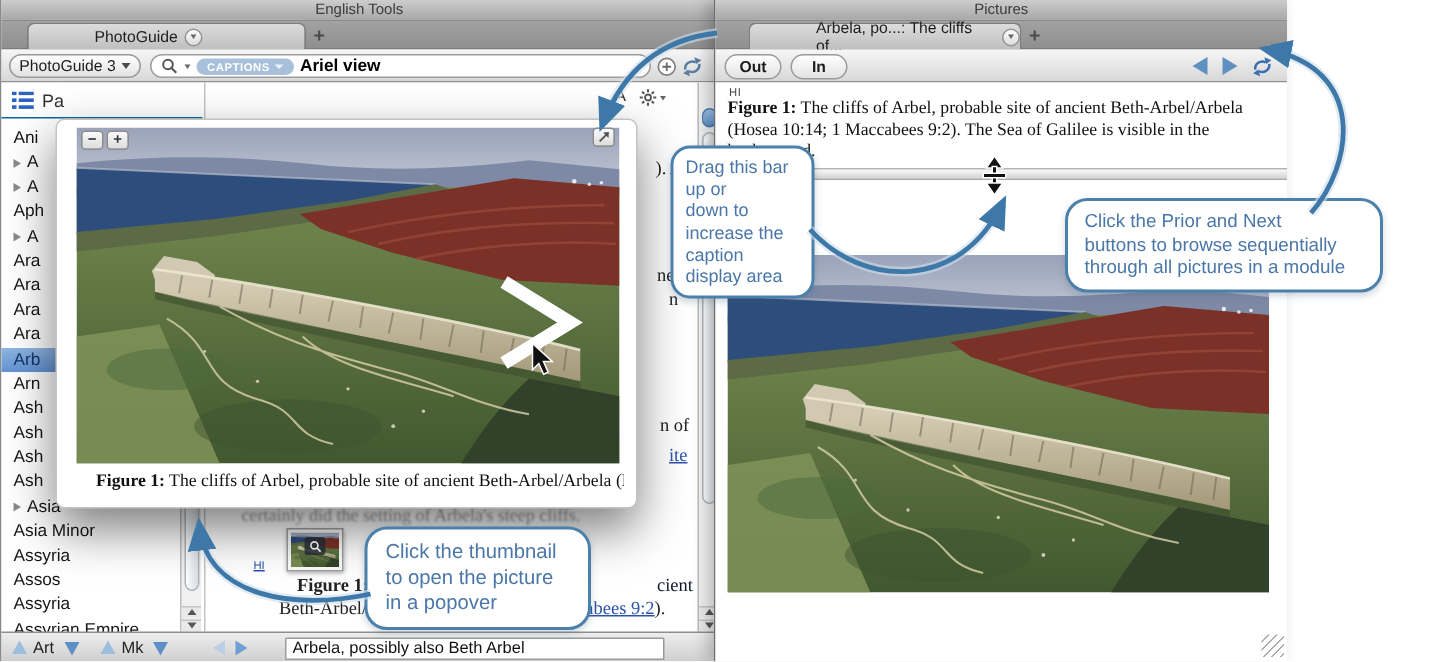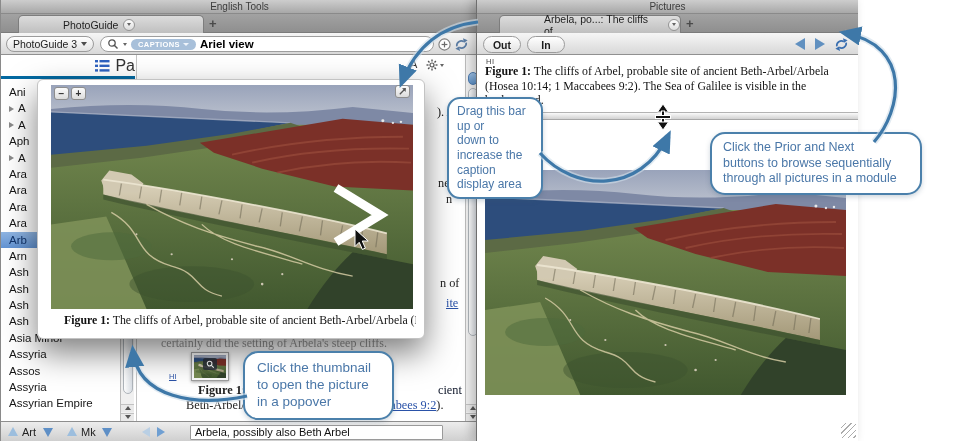--- a/index.html
+++ b/index.html
@@ -41,22 +41,22 @@
   .t-dn{border-left:5.5px solid transparent;border-right:5.5px solid transparent;border-top:9px solid #5e8fc6;}
   .t-l{border-top:5px solid transparent;border-bottom:5px solid transparent;border-right:8px solid #b9cfe4;}
   .t-r{border-top:5px solid transparent;border-bottom:5px solid transparent;border-left:8px solid #6f9fd2;}
   .t-l2{border-top:6px solid transparent;border-bottom:6px solid transparent;border-right:10px solid #6090c0;}
   .t-r2{border-top:6px solid transparent;border-bottom:6px solid transparent;border-left:10px solid #6090c0;}
   .sa{border-left:3.5px solid transparent;border-right:3.5px solid transparent;}
   .sa.up{border-bottom:4.5px solid #555;} .sa.dn{border-top:4.5px solid #555;}
 
   
   .content{position:absolute;left:0;top:55px;right:0;bottom:20px;background:#fff;}
-  .pane-head{position:absolute;left:0;top:0;width:134px;height:24px;border-bottom:3px solid #0369a1;
-             display:flex;align-items:center;gap:5px;padding-left:7px;font-size:16px;color:#333;justify-content:flex-end;}
+  .pane-head{position:absolute;left:0;top:0;width:134px;height:24px;border-bottom:1px solid #0369a1;
+             display:flex;align-items:center;gap:5px;padding-left:7px;font-size:12px;color:#333;}
   .list{position:absolute;left:0;top:29px;width:118px;margin:0;padding:0;list-style:none;}
   .list li{height:16.4px;line-height:16.4px;padding-left:8px;font-size:11.5px;color:#161616;
            white-space:nowrap;overflow:hidden;display:flex;align-items:center;}
   .list li.sel{background:linear-gradient(#8fb5e2,#6293d3);color:#13356b;}
   .sb-track{position:absolute;background:#f0f0f0;border-left:1px solid #bcbcbc;}
   .sb-thumb{position:absolute;left:1.5px;width:10px;border-radius:6px;
             background:linear-gradient(90deg,#fdfdfd,#d9dee4);border:1px solid #aeb4ba;}
   .sb-btn{position:absolute;left:0;width:13px;height:8.5px;display:flex;align-items:center;justify-content:center;
           background:#e9e9e9;border-top:1px solid #c2c2c2;}
   .vdiv{position:absolute;top:0;bottom:0;width:1px;background:#c4c4c4;}
@@ -263,20 +263,24 @@
         <li>
             <span>Ash</span>
           </li>
         <li>
             <span>Ash</span>
           </li>
         <li>
             <span>Ash</span>
           </li>
         <li>
+            <span class="tri disc"></span>
+            <span>Asia</span>
+          </li>
+        <li>
             <span>Asia Minor</span>
           </li>
         <li>
             <span>Assyria</span>
           </li>
         <li>
             <span>Assos</span>
           </li>
         <li>
             <span>Assyria</span>

